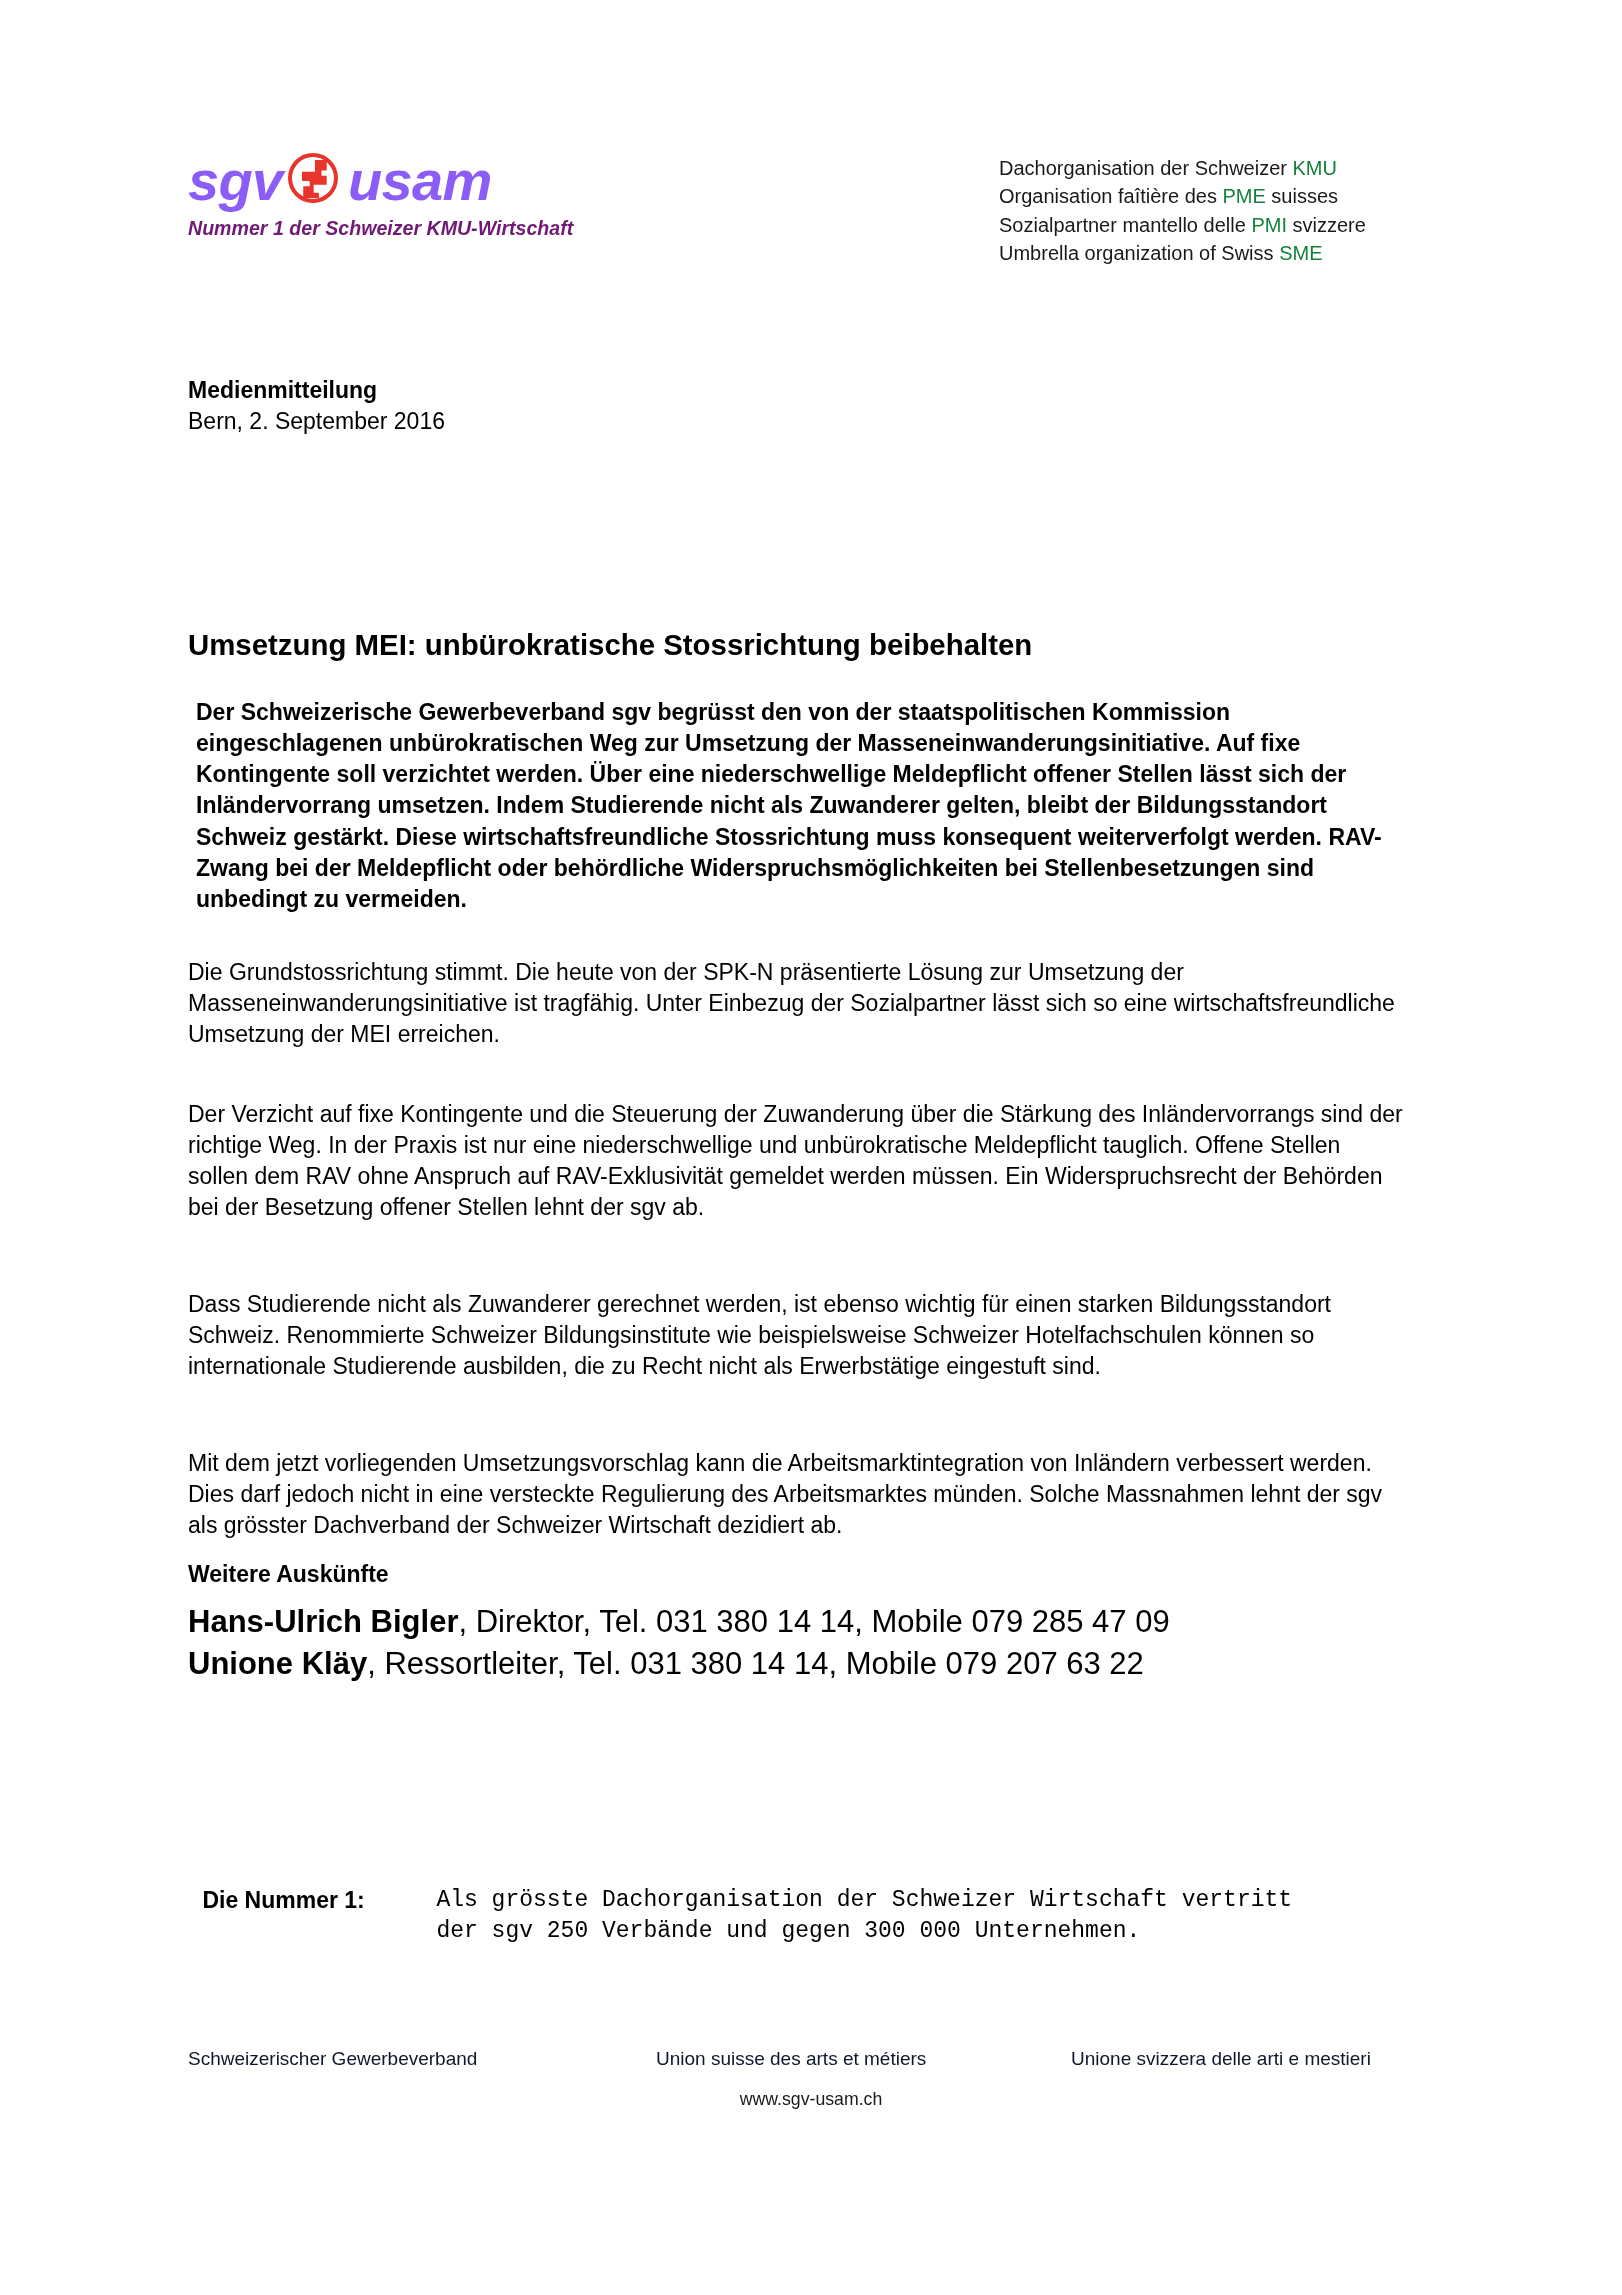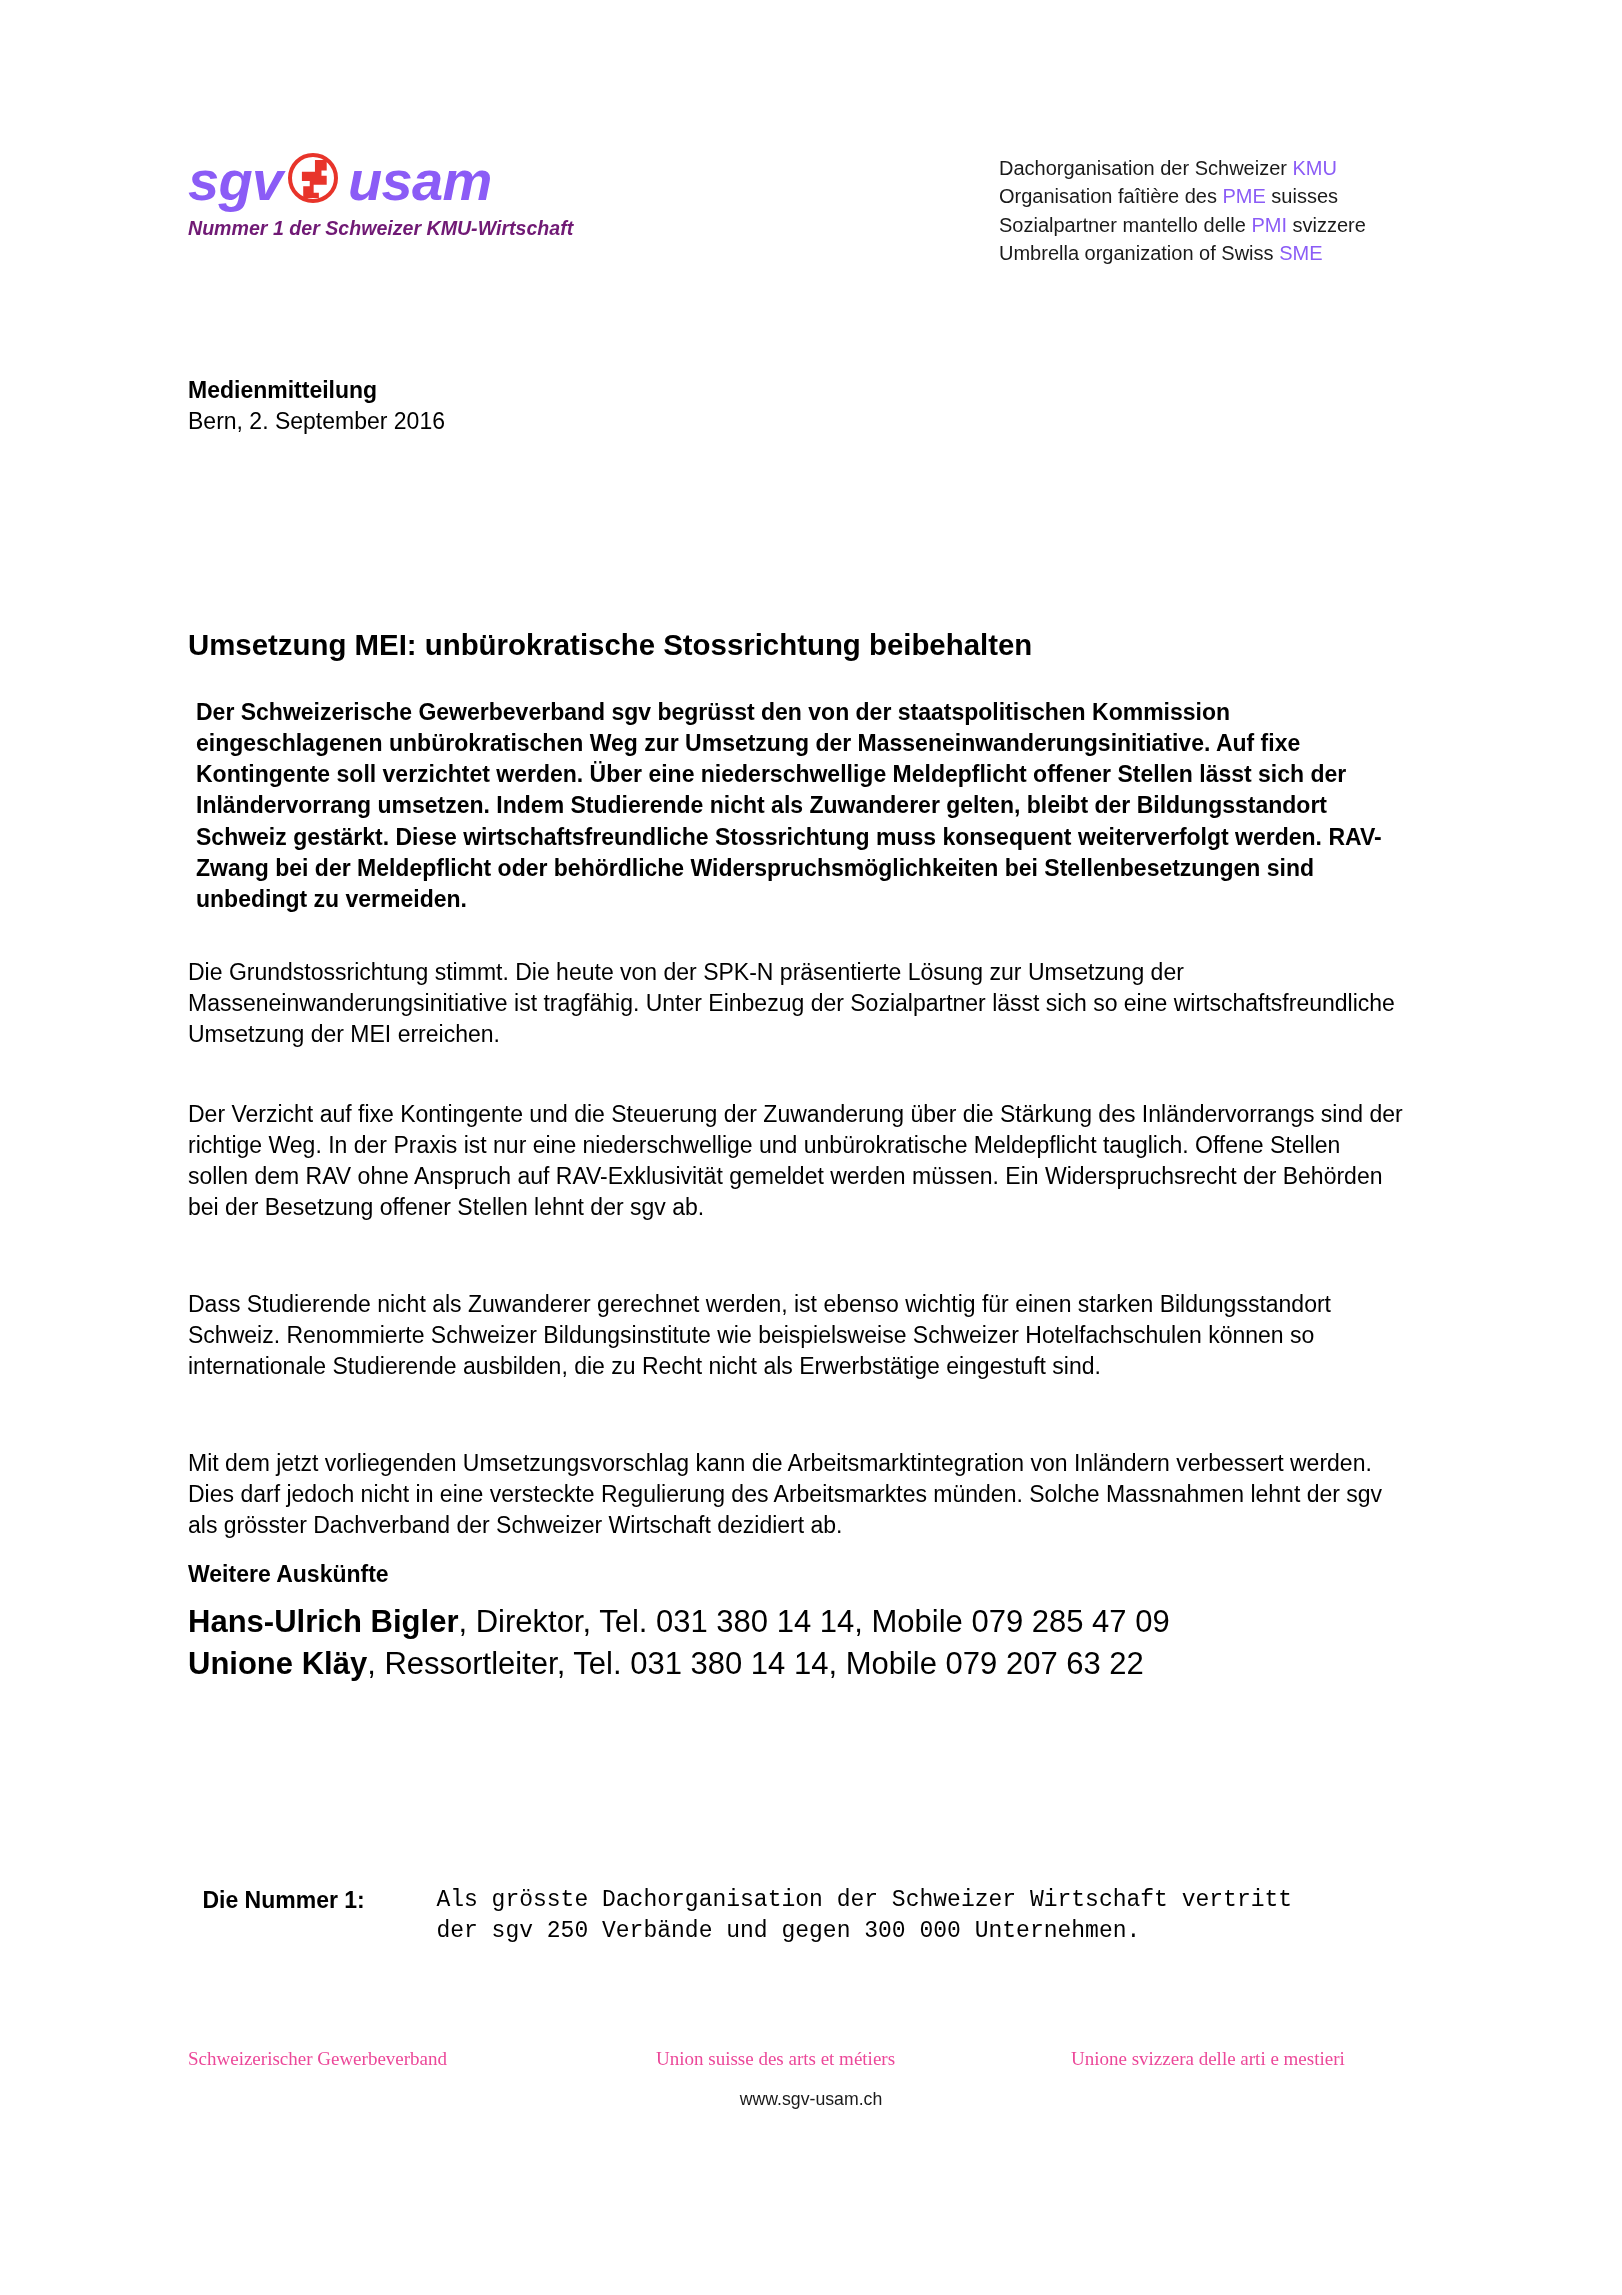--- a/index.html
+++ b/index.html
@@ -87,21 +87,21 @@
   .org-lines {
     position: absolute;
     left: 999px;
     top: 154px;
     font-size: 20px;
     line-height: 1.42;
     color: #1a1a1a;
     white-space: nowrap;
   }
   .org-lines .line { display: block; }
-  .red { color: #8b5cf6; text-align: center; }
+  .red { color: #15803d; text-align: center; }
 
   
   .content {
     position: absolute;
     left: 188px;
     top: 0;
     width: 1256px;
   }
 
   .release-label {
@@ -198,23 +198,22 @@
   
   .footer {
     position: absolute;
     left: 0;
     top: 2048px;
     width: 1622px;
   }
   .footer-orgs {
     position: relative;
     height: 35px;
-    color: #ec4899;
+    color: #0f172a;
     font-size: 19px;
-    font-family: Liberation Serif, serif;
   }
   .footer-orgs .fo {
     position: absolute;
     top: 0;
     white-space: nowrap;
   }
   .fo-de { left: 188px; }
   .fo-fr { left: 656px; }
   .fo-it { left: 1071px; }
 

